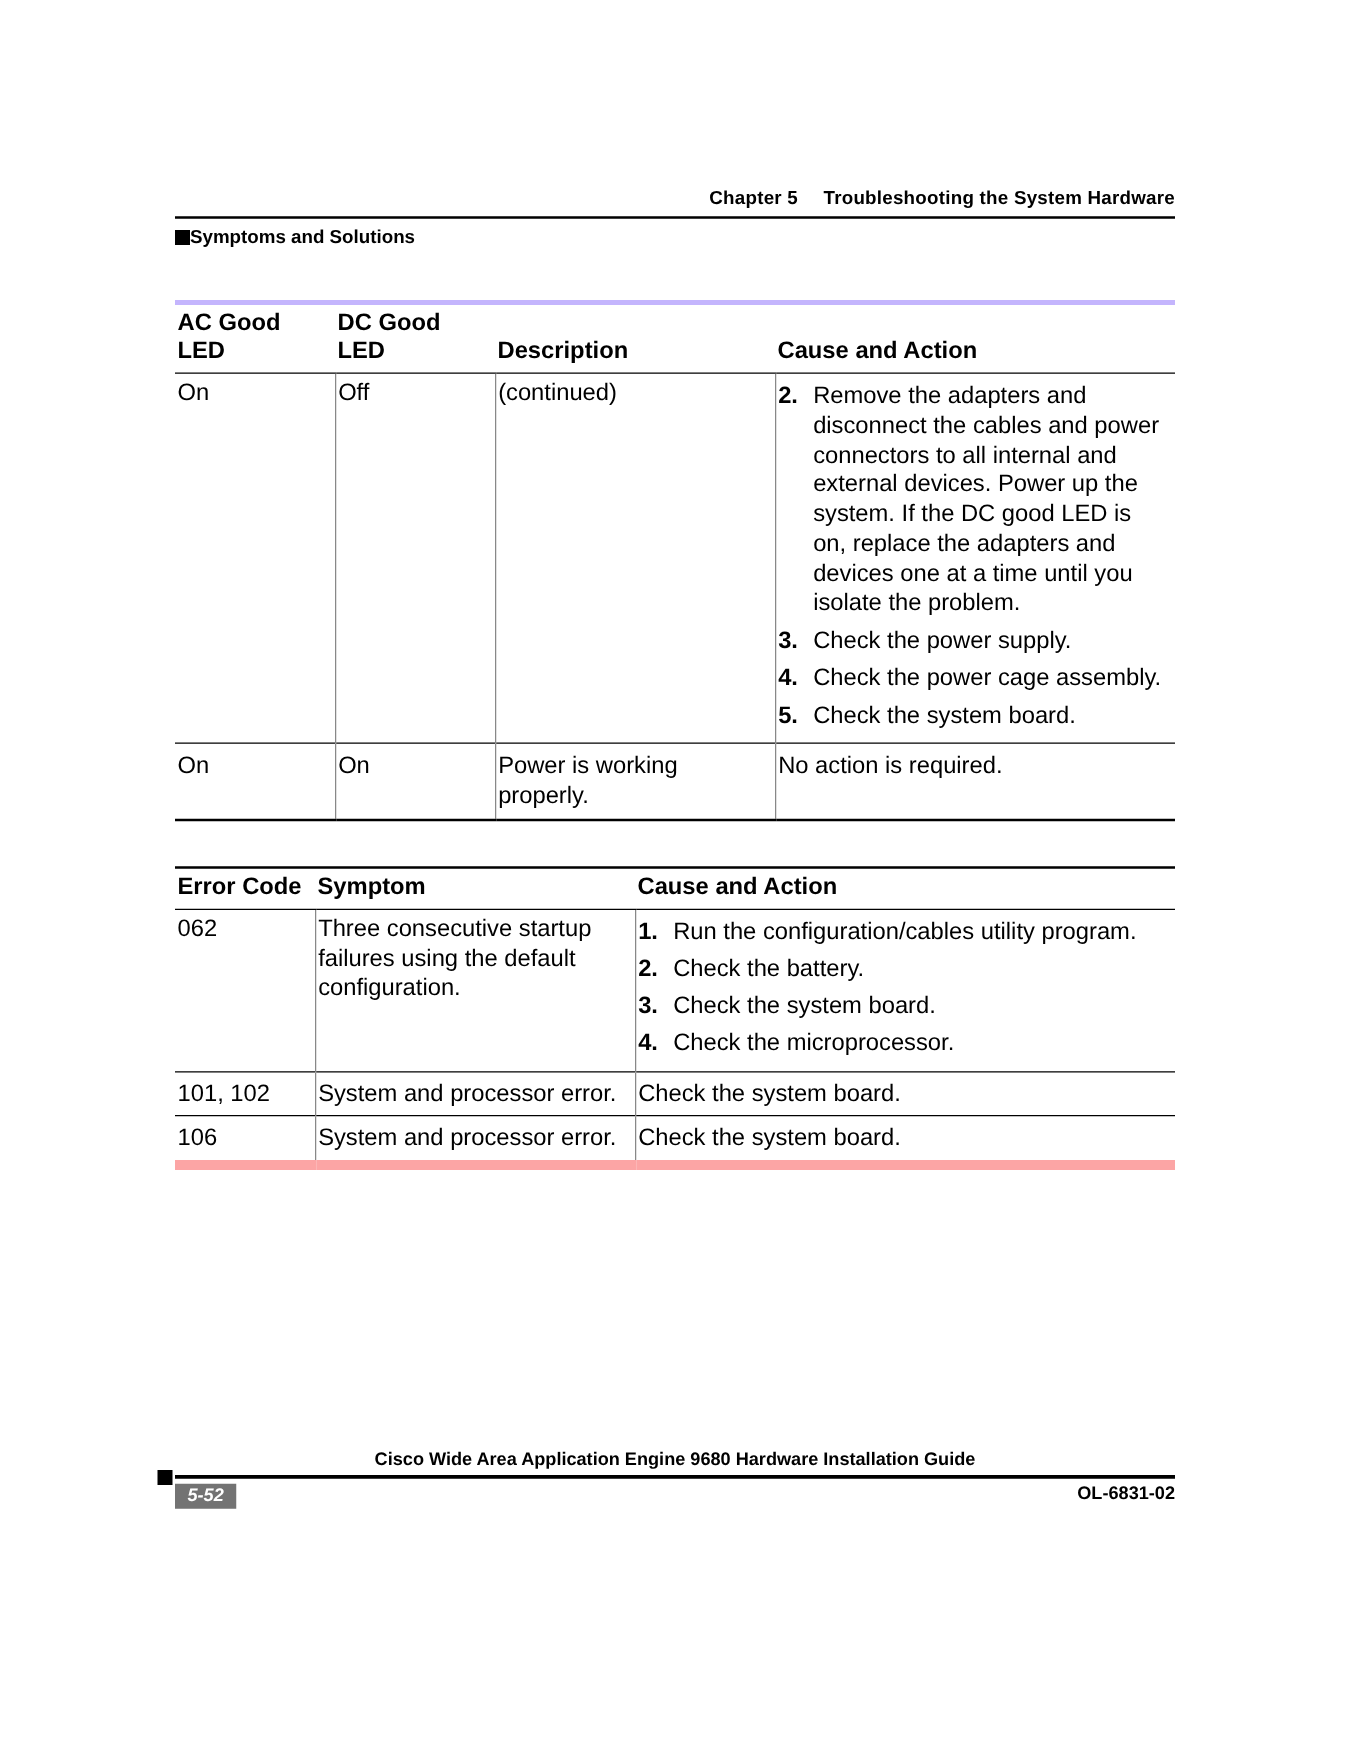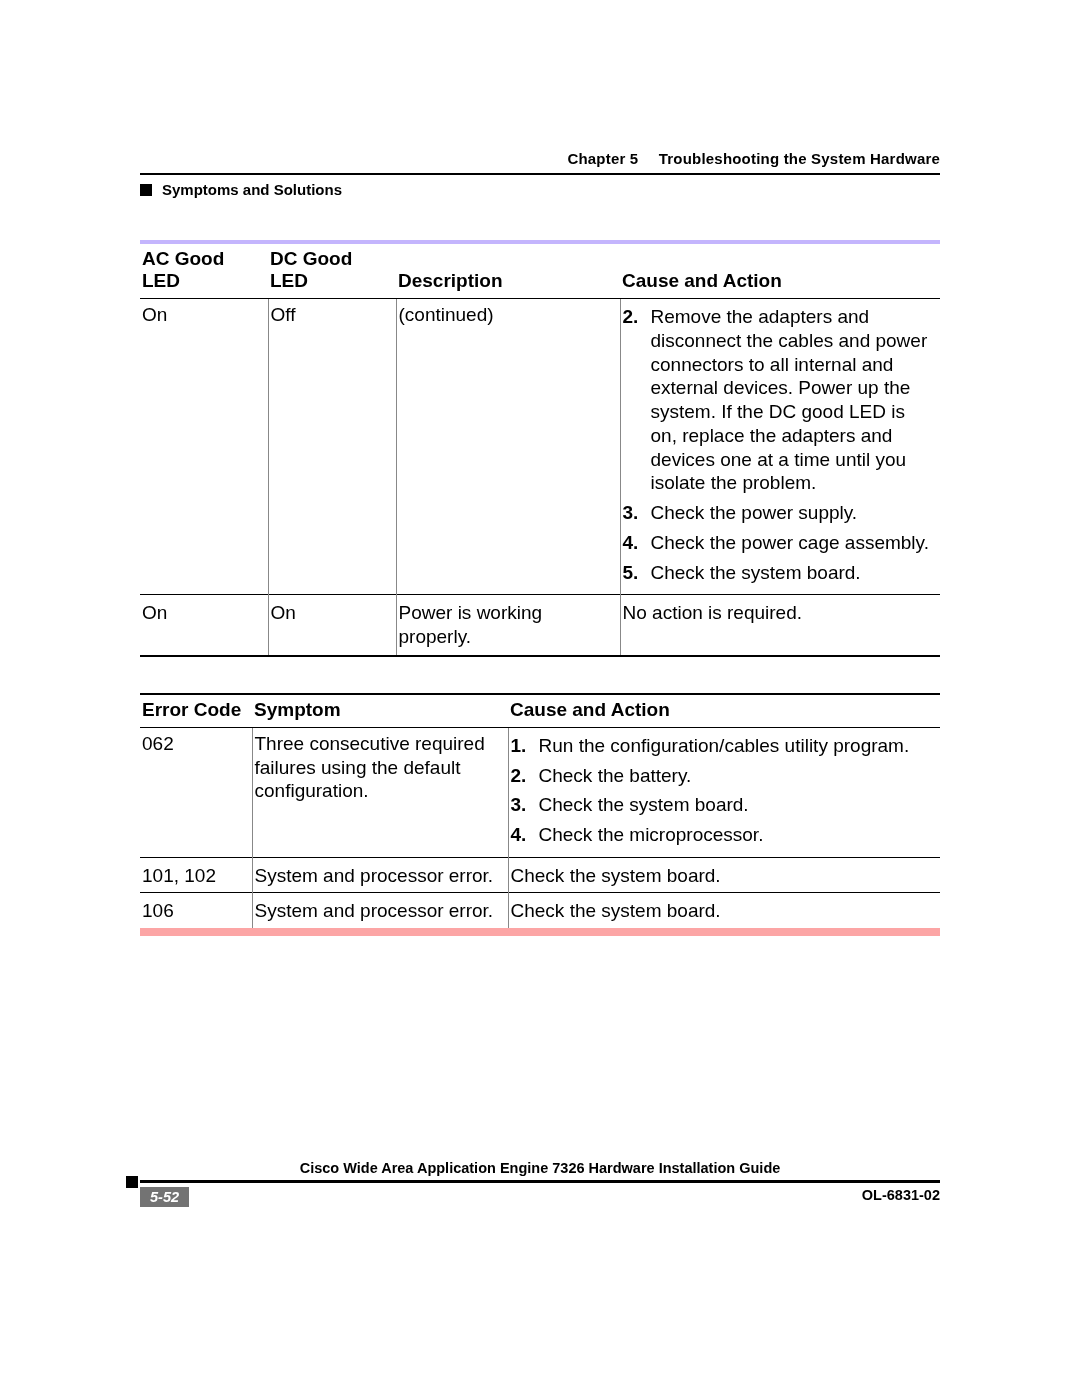--- a/index.html
+++ b/index.html
@@ -28,21 +28,21 @@
   }
   .runhead .chapter {
     text-align: right;
     letter-spacing: .2px;
   }
   .runhead .chapter .chnum { margin-right: 16px; }
   .runhead .rule {
     height: 2px; background: #000; margin: 6px 0 6px 0;
   }
   .runhead .section-row {
-    display: flex; align-items: center; gap: 10px;
+    display: flex; align-items: center; gap: 0;
     font-size: 15px; font-weight: bold;
   }
   .runhead .section-row .blk {
     width: 12px; height: 12px; background: #000; display: inline-block;
   }
 
   
   .table-wrap { margin-top: 90px; }
 
   table.led {
@@ -238,21 +238,21 @@
     <thead>
       <tr>
         <th>Error Code</th>
         <th>Symptom</th>
         <th>Cause and Action</th>
       </tr>
     </thead>
     <tbody>
       <tr>
         <td>062</td>
-        <td>Three consecutive required failures using the default configuration.</td>
+        <td>Three consecutive startup failures using the default configuration.</td>
         <td>
           <ol class="actions">
             <li>Run the configuration/cables utility program.</li>
             <li>Check the battery.</li>
             <li>Check the system board.</li>
             <li>Check the microprocessor.</li>
           </ol>
         </td>
       </tr>
       <tr class="divider">
@@ -264,19 +264,19 @@
         <td>106</td>
         <td>System and processor error.</td>
         <td>Check the system board.</td>
       </tr>
     </tbody>
   </table>
 
 </div>
 
 <div class="footer">
-  <div class="ftitle">Cisco Wide Area Application Engine 7326 Hardware Installation Guide</div>
+  <div class="ftitle">Cisco Wide Area Application Engine 9680 Hardware Installation Guide</div>
   <div class="rule"></div>
   <div class="row2">
     <span class="pagenum">5-52</span>
     <span>OL-6831-02</span>
   </div>
 </div>
 
 </body></html>

